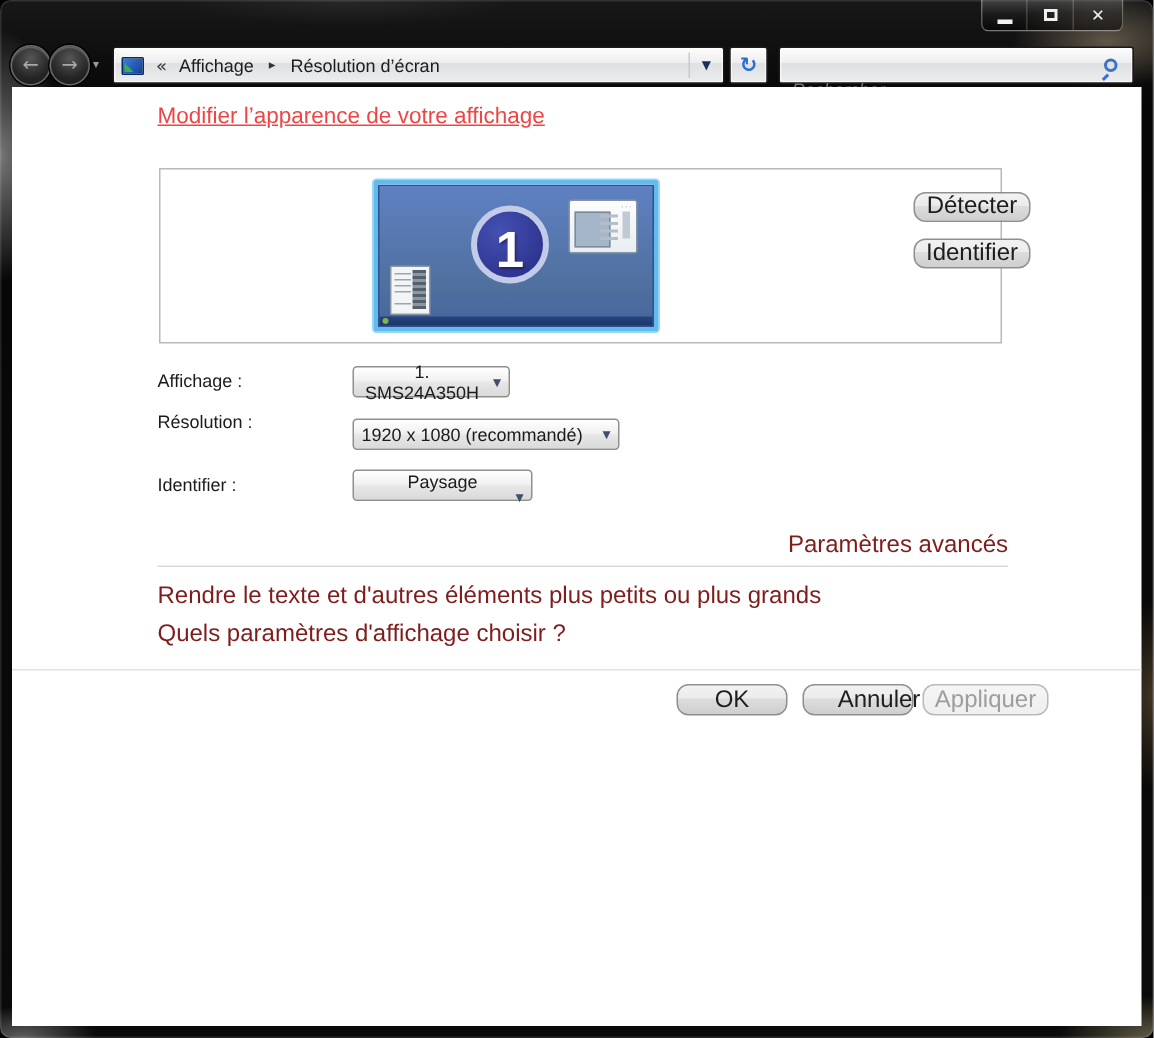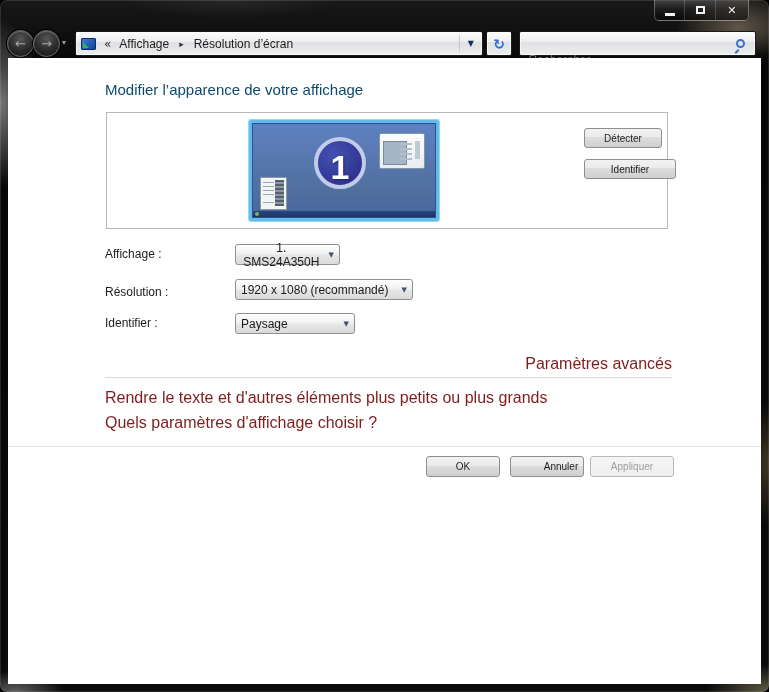--- a/index.html
+++ b/index.html
@@ -61,21 +61,21 @@
   .crumb-dd { margin-left:auto; margin-right:8px; font-size:8px; color:#16305e; padding-left:8px; border-left:1px solid #c9cacd; height:17px; display:flex; align-items:center; }
   .refreshbar { position:absolute; left:486px; top:31px; width:26px; height:25px; display:flex; align-items:center; justify-content:center; color:#2a6fd4; font-size:14px; font-weight:bold; }
   .searchbox { position:absolute; left:519px; top:31px; width:237px; height:25px; display:flex; align-items:center; padding:0 8px; }
   .searchbox input { flex:1; border:none; outline:none; background:transparent; font-style:italic; font-size:12px; color:#6e6e6e; font-family:"Liberation Sans",sans-serif;margin-top:32px; }
   .mag { width:9px; height:9px; border:2px solid #3e71c9; border-radius:50%; position:relative; margin-right:2px; }
   .mag::after { content:""; position:absolute; width:2px; height:5px; background:#3e71c9; left:-2px; top:8px; transform:rotate(45deg); }
 
   
   .client { position:absolute; left:8px; top:58px; width:753px; height:626px; background:#fff; }
 
-  .page-heading { position:absolute; left:97px; top:23px; font-size:15px; color:#0c4a6e; }
+  .page-heading { position:absolute; left:97px; top:11px; font-size:15px; color:#ef4444;text-decoration:underline; }
 
   .previewbox { position:absolute; left:98px; top:54px; width:562px; height:117px; border:1px solid #b9b9b9; background:#fff; }
 
   .monitor {
     position:absolute; left:142px; top:7px; width:190px; height:101px;
     border:3px solid #63baec; border-radius:2px;
     background:linear-gradient(180deg,#5f81c2 0%, #50709f 70%, #46659e 100%);
     box-shadow: inset 0 0 0 1px #2a5490, 0 0 0 1px #9bd6f6;
   }
   .mon-circle {
@@ -90,23 +90,24 @@
   .thumb-window .pane { position:absolute; left:3px; top:7px; width:24px; height:24px; background:#a5b6c8; border:1px solid #7c8b9c; }
   .thumb-window .dots { position:absolute; right:2px; top:1px; font-size:5px; letter-spacing:1px; color:#6b7c8e; }
   .thumb-window .line { position:absolute; right:12px; width:12px; height:2px; background:#b4bec9; }
   .thumb-window .scroll { position:absolute; right:4px; top:7px; width:5px; height:18px; background:#c0cad4; }
   .thumb-start { position:absolute; left:8px; bottom:8px; width:27px; height:33px; background:#f2f4f6; border:1px solid #8a97a6; border-radius:1px; }
   .thumb-start .col { position:absolute; right:2px; top:2px; width:9px; height:26px; background:repeating-linear-gradient(180deg,#55606d 0 2px,#8c97a3 2px 4px); }
   .thumb-start .row { position:absolute; left:2px; width:11px; height:1px; background:#9aa6b2; }
 
   .btn {
     position:absolute; display:flex; align-items:center; justify-content:center;
-    border:1px solid #8e8f8f; border-radius:3px; font-size:10px; color:#1e1e1e;
+    border:1px solid #8e8f8f; border-radius:8px; font-size:16px; color:#1e1e1e;
     background:linear-gradient(180deg,#f2f2f2 0%, #ebebeb 45%, #dddddd 46%, #cfcfcf 100%);
     cursor:default;
+    margin-left:25px;
   }
   .btn.disabled { border-color:#b8b9ba; color:#9d9d9d; background:linear-gradient(180deg,#f5f5f5,#efefef); }
 
   .field-label { position:absolute; left:97px; font-size:12px; color:#1b1b1b; }
   .combo {
     position:absolute; left:227px; height:21px; display:flex; align-items:center; padding:0 5px;
     border:1px solid #8e8f8f; border-radius:3px; font-size:12px; color:#1b1b1b;
     background:linear-gradient(180deg,#ffffff 0%, #f1f1f1 45%, #e6e6e6 55%, #dadada 100%);
     cursor:default;
   }
@@ -178,37 +179,37 @@
           <span class="row" style="top:8px;"></span>
           <span class="row" style="top:12px;"></span>
           <span class="row" style="top:16px;"></span>
           <span class="row" style="top:24px;"></span>
         </div>
         <div class="mon-taskbar">
           <span class="mon-orb"></span>
         </div>
       </div>
       <div class="btn" style="left:477px; top:15px; width:78px; height:20px;">Détecter</div>
-      <div class="btn" style="left:477px; top:46px; width:92px; height:20px;">Identifier</div>
+      <div class="btn" style="left:477px; top:46px; width:78px; height:20px;">Identifier</div>
     </div>
 
     <div class="field-label" style="top:189px;">Affichage :</div>
     <div class="combo" style="top:186px; width:105px;text-align:center;">
       <span>1. SMS24A350H</span>
       <span class="arrow g">▼</span>
     </div>
 
-    <div class="field-label" style="top:227px;">Résolution :</div>
+    <div class="field-label" style="top:216px;">Résolution :</div>
     <div class="combo" style="top:221px; width:178px;">
       <span>1920 x 1080 (recommandé)</span>
       <span class="arrow g">▼</span>
     </div>
 
     <div class="field-label" style="top:258px;">Identifier :</div>
-    <div class="combo" style="top:255px; width:120px;">
+    <div class="combo" style="top:255px; width:120px;flex-direction:column;">
       <span>Paysage</span>
       <span class="arrow g">▼</span>
     </div>
 
     <a class="link" style="right:89px; top:297px;">Paramètres avancés</a>
     <div class="sep" style="left:97px; top:319px; width:567px;"></div>
     <a class="link" style="left:97px; top:356px;">Quels paramètres d'affichage choisir ?</a>
     <a class="link" style="left:97px; top:331px;">Rendre le texte et d'autres éléments plus petits ou plus grands</a>
 
     <div class="sep" style="left:0; top:388px; width:753px; background:#e2e2e2;"></div>

